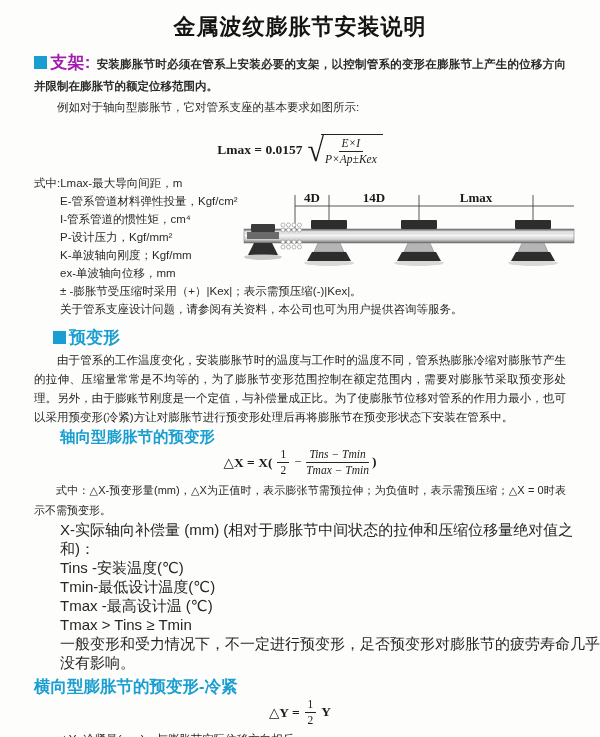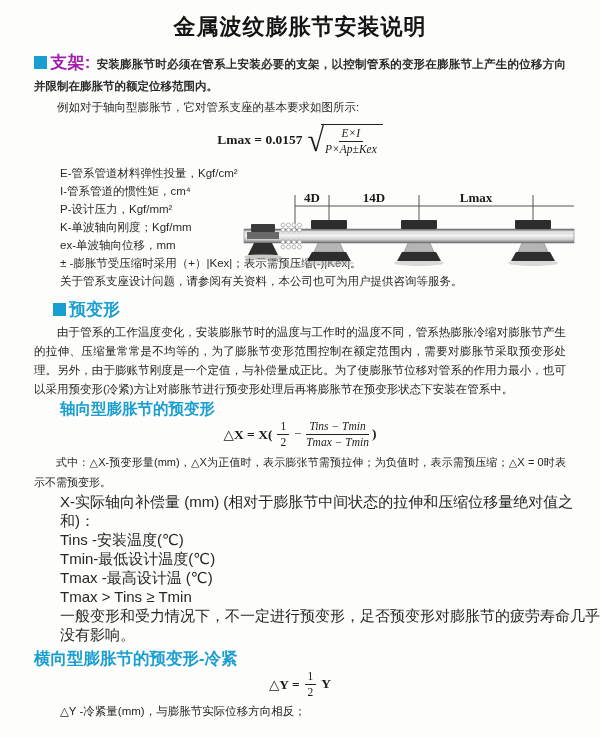--- a/index.html
+++ b/index.html
@@ -10,21 +10,21 @@
   }
   .title{margin:12px 0 0;text-align:center;font-size:22px;font-weight:bold;color:#141414;letter-spacing:1px;}
   .para{margin:0 34px;text-align:justify;font-size:11.5px;color:#2a2a2a;}
   .p1{margin-top:10px;line-height:22px;font-weight:bold;}
   .sec-inline{color:#a21caf;font-size:17px;font-weight:bold;white-space:nowrap;margin-right:6px;}
   .sq{display:inline-block;width:13px;height:13px;background:#199ED1;margin-right:3px;vertical-align:-1px;}
   .p2{line-height:21px;text-indent:2em;font-weight:normal;}
   
   .formula{display:flex;justify-content:center;align-items:center;
     font-family:"Liberation Serif","DejaVu Serif",serif;color:#1b1b1b;font-size:12.5px;}
-  .f1{margin-top:4px;height:36px;justify-content:center;}
+  .f1{margin-top:14px;height:36px;justify-content:center;}
   .f2{margin-top:0;height:30px;}
   .f3{margin-top:0;height:28px;}
   .flhs{font-weight:bold;font-size:13.5px;margin-right:5px;}
   .sqrt{display:inline-flex;align-items:center;}
   .radical{font-size:30px;line-height:1;margin-right:-3px;transform:scaleY(1.1);font-weight:normal;}
   .sqrt-box{border-top:1.3px solid #222;padding:2px 6px 0 4px;}
   .frac{display:inline-flex;flex-direction:column;align-items:center;font-size:11.5px;line-height:13px;font-style:italic;vertical-align:middle;}
   .frac .fnum{border-bottom:1px solid #222;padding:0 3px 1px;}
   .frac .fden{padding-top:1px;}
   .frac.up{font-style:normal;}
@@ -64,20 +64,21 @@
     <span class="sqrt-box">
       <span class="frac">
         <span class="fnum">E×I</span>
         <span class="fden">P×Ap±Kex</span>
       </span>
     </span>
   </span>
 </div>
 
 <div class="defs">
+  <div class="def first">式中:Lmax-最大导向间距，m</div>
   <div class="def">E-管系管道材料弹性投量，Kgf/cm²</div>
   <div class="def">I-管系管道的惯性矩，cm⁴</div>
   <div class="def">P-设计压力，Kgf/mm²</div>
   <div class="def">K-单波轴向刚度；Kgf/mm</div>
   <div class="def">ex-单波轴向位移，mm</div>
   <div class="def">± -膨胀节受压缩时采用（+）|Kex|；表示需预压缩(-)|Kex|。</div>
   <div class="def">关于管系支座设计问题，请参阅有关资料，本公司也可为用户提供咨询等服务。</div>
 </div>
 
 <svg class="diagram" viewBox="0 0 336 104">

